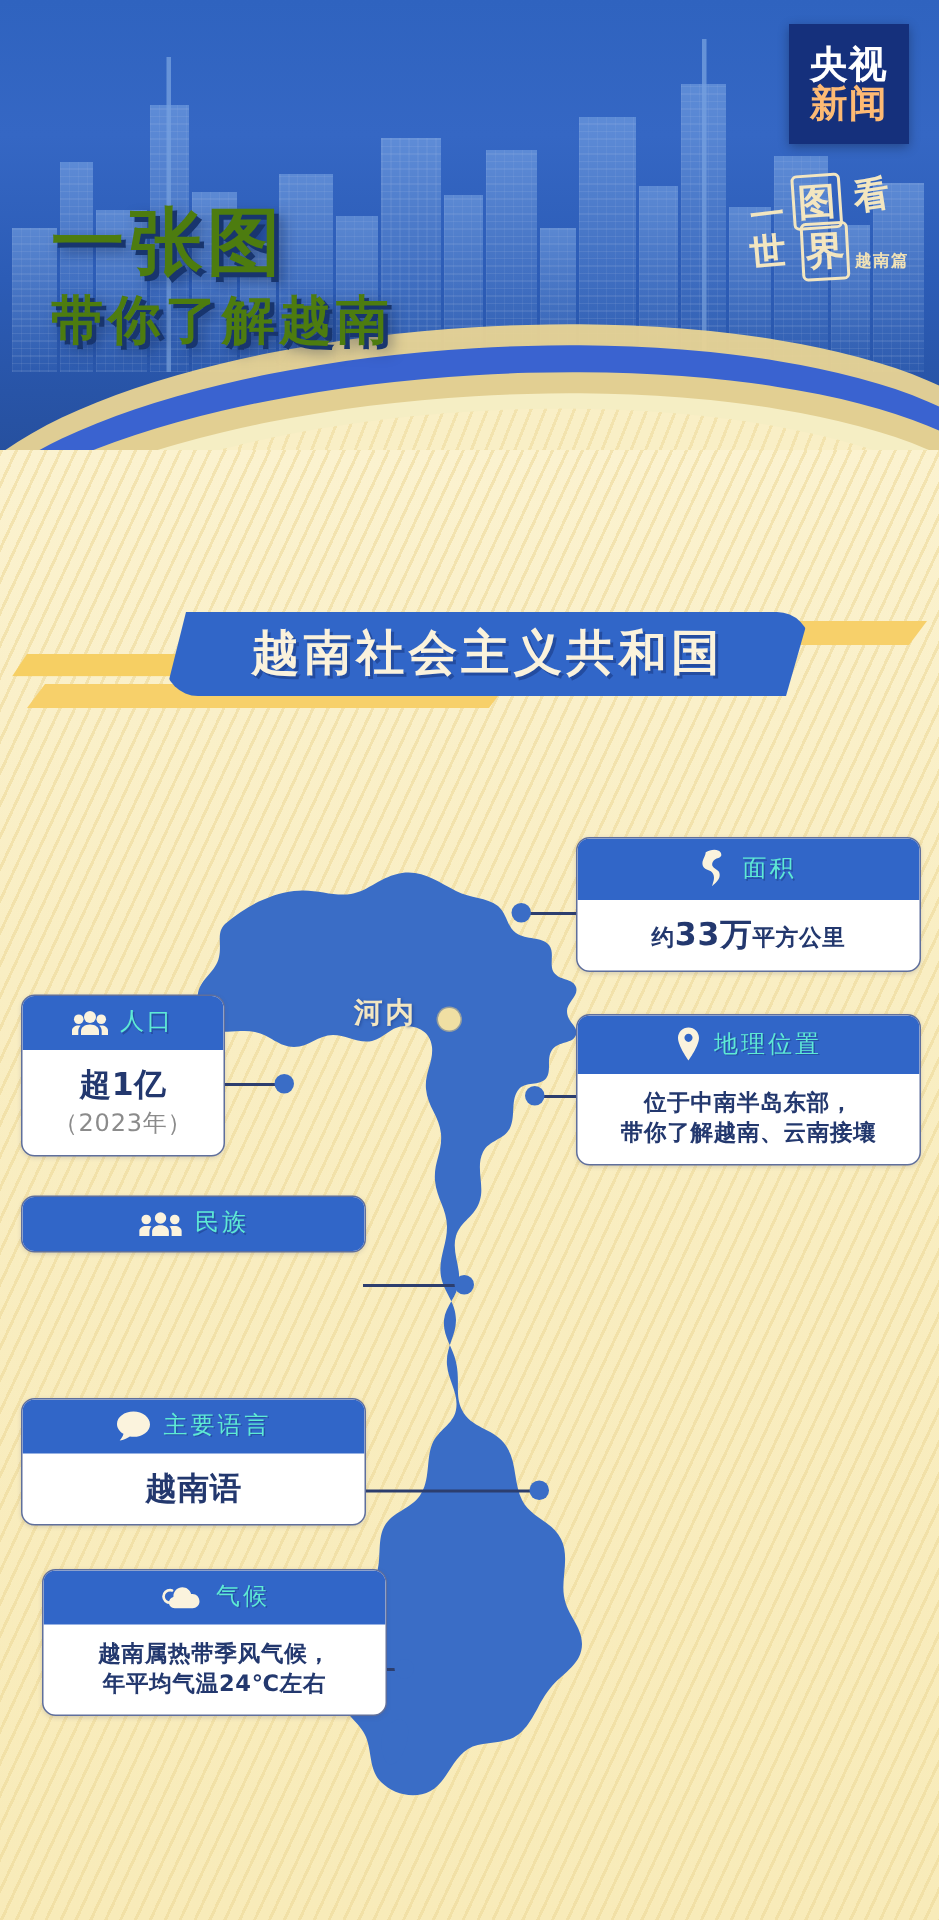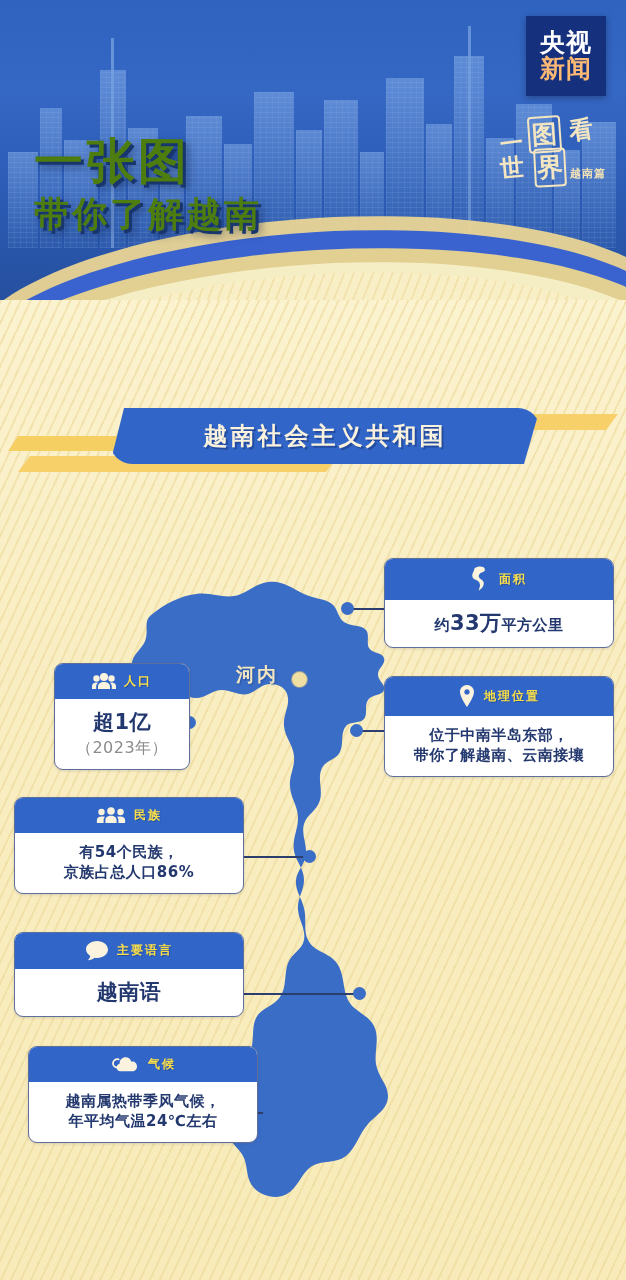--- a/index.html
+++ b/index.html
@@ -90,54 +90,54 @@
   .bn-y2{position:absolute;left:18px;top:62px;width:320px;height:16px;background:#f7d06a;
          clip-path:polygon(12px 0,100% 0,calc(100% - 12px) 100%,0 100%);}
   .bn-y3{position:absolute;left:468px;top:20px;width:150px;height:16px;background:#f7d06a;
          clip-path:polygon(12px 0,100% 0,calc(100% - 12px) 100%,0 100%);}
   .bn-main{
     position:absolute;left:110px;top:14px;width:430px;height:56px;
     background:#3166c8;border-radius:5px 22px 5px 22px;
     clip-path:polygon(14px 0,100% 0,calc(100% - 16px) 100%,0 100%);
     display:flex;align-items:center;justify-content:center;
   }
-  .bn-main span{color:#faf2dc;font-size:24px;font-weight:bold;letter-spacing:3px;
+  .bn-main span{color:#faf2dc;font-size:32px;font-weight:bold;letter-spacing:3px;
                 text-shadow:2px 2px 0 rgba(20,45,110,.45);}
 
   
   .map{position:absolute;left:118px;top:572px;width:300px;height:640px;z-index:2;}
   .capital-dot{position:absolute;left:292px;top:672px;width:15px;height:15px;border-radius:50%;
                background:#f0dfa3;z-index:4;box-shadow:0 0 0 1px rgba(210,190,130,.6);}
   .capital-label{position:absolute;left:236px;top:662px;z-index:4;
                  color:#f2e6c1;font-size:19px;font-weight:bold;letter-spacing:2px;
                  text-shadow:1px 1px 2px rgba(30,60,130,.55);}
 
   
   .conn{position:absolute;z-index:3;height:2px;background:#2c3e6e;}
   .node{position:absolute;z-index:4;width:13px;height:13px;border-radius:50%;background:#3a6dc6;}
 
   
   .card{position:absolute;z-index:5;background:#ffffff;border:1.5px solid #5f6f9c;
         border-radius:9px;overflow:hidden;box-shadow:0 1px 3px rgba(80,80,110,.18);}
   .card .hd{background:#3166c8;display:flex;align-items:center;justify-content:center;gap:8px;
             padding:7px 10px 8px;}
-  .card .hd .ttl{color:#fde047;font-size:12px;font-weight:bold;letter-spacing:2px;
+  .card .hd .ttl{color:#5eead4;font-size:16px;font-weight:normal;letter-spacing:2px;
                  text-shadow:1px 1px 0 rgba(20,45,110,.4);}
   .card .bd{padding:9px 10px 10px;text-align:center;color:#23386e;
             font-size:15px;font-weight:bold;line-height:1.35;letter-spacing:.5px;}
   .card .bd .big{font-size:21px;}
   .card .bd .sub{display:block;color:#8b8b8b;font-size:16px;font-weight:normal;margin-top:1px;}
 
   .ic{display:inline-block;line-height:0;}
   .ic svg{display:block;}
 
   
   #card-area{left:384px;top:558px;width:228px;}
   #card-geo{left:384px;top:676px;width:228px;}
-  #card-pop{left:14px;top:663px;width:134px;margin-left:40px;}
+  #card-pop{left:14px;top:663px;width:134px;}
   #card-eth{left:14px;top:797px;width:228px;}
   #card-lang{left:14px;top:932px;width:228px;}
   #card-climate{left:28px;top:1046px;width:228px;}
 </style>
 </head>
 <body>
 
 <div id="poster">
 
   <div class="bg-stripes"></div>
@@ -355,24 +355,20 @@
           <circle cx="15" cy="6" r="3.8" fill="#fbf3dd"></circle>
           <circle cx="5.5" cy="7" r="3.2" fill="#fbf3dd"></circle>
           <circle cx="24.5" cy="7" r="3.2" fill="#fbf3dd"></circle>
           <path fill="#fbf3dd" d="M15,10.8c-3.4,0-5.6,1.8-5.6,4.2V18h11.2v-3C20.6,12.6,18.4,10.8,15,10.8z"></path>
           <path fill="#fbf3dd" d="M5.5,11.4c-2.6,0-4.6,1.4-4.6,3.3V18h6.7v-3c0-1.3,0.5-2.5,1.4-3.3C8.2,11.5,6.9,11.4,5.5,11.4z"></path>
           <path fill="#fbf3dd" d="M24.5,11.4c-1.4,0-2.7,0.1-3.5,0.3c0.9,0.8,1.4,2,1.4,3.3v3h6.7v-3.3C29.1,12.8,27.1,11.4,24.5,11.4z"></path>
         </svg>
       </span>
       <span class="ttl">民族</span>
     </div>
-    <div class="bd">
-      <div>有54个民族，</div>
-      <div>京族占总人口86%</div>
-    </div>
   </div>
 
   <div class="card" id="card-lang">
     <div class="hd">
       <span class="ic">
         <svg width="24" height="21" viewBox="0 0 24 21">
           <path fill="#fbf3dd" d="M12,1C5.9,1,1,4.7,1,9.3c0,2.7,1.7,5.1,4.3,6.6C5.1,17.3,4.1,19,2.8,20.3
           c2.6-0.3,5-1.3,6.8-2.6c0.8,0.1,1.6,0.2,2.4,0.2c6.1,0,11-3.7,11-8.3S18.1,1,12,1z"></path>
         </svg>
       </span>

